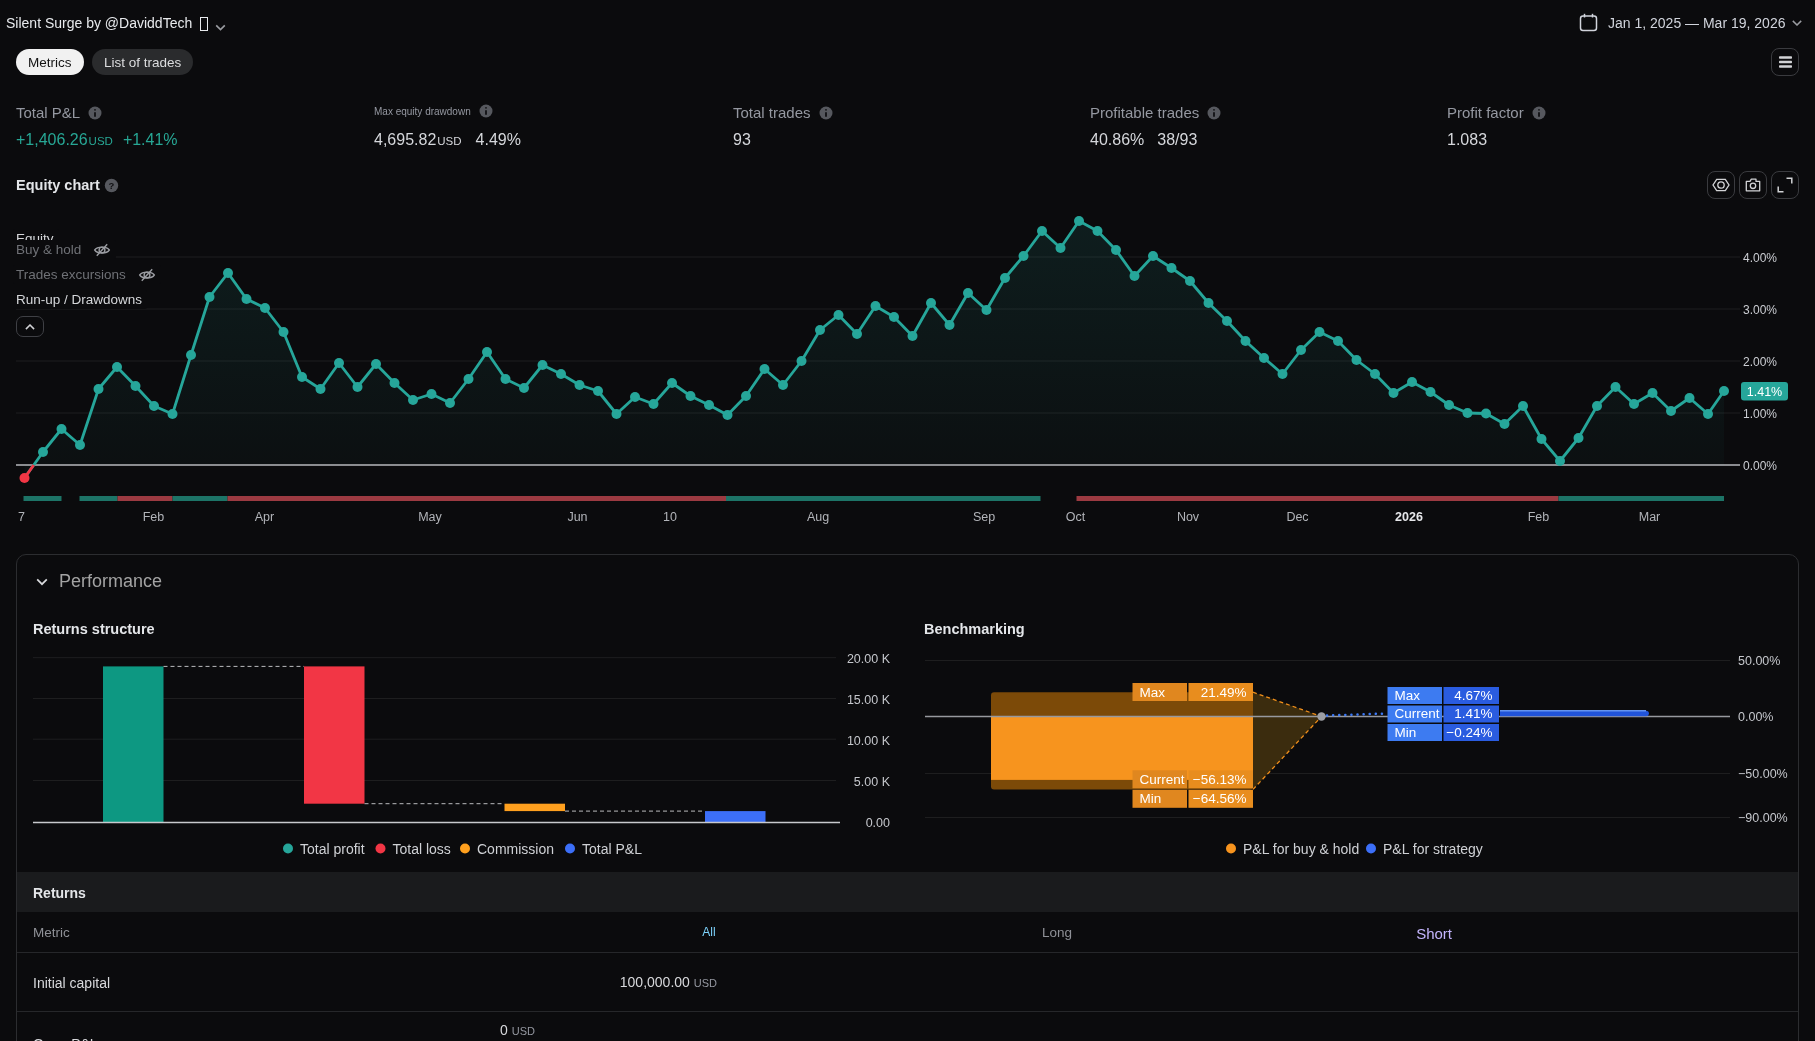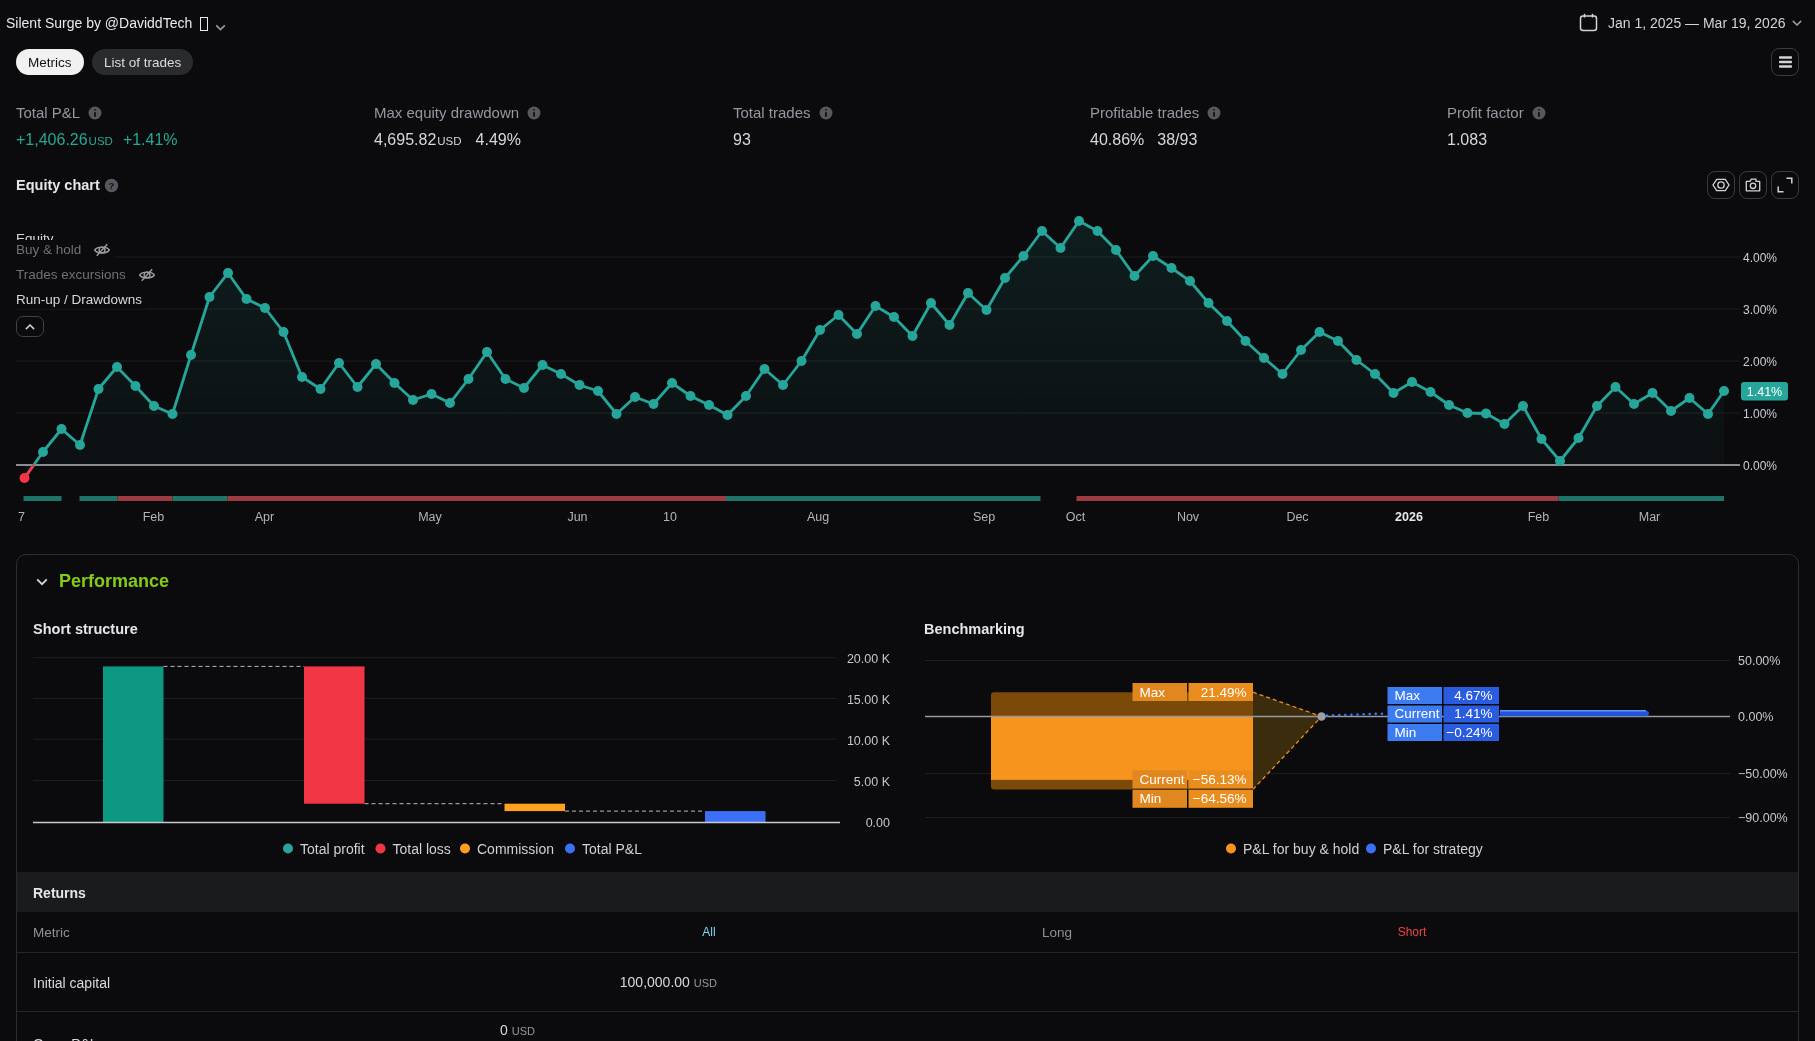--- a/index.html
+++ b/index.html
@@ -277,21 +277,21 @@
 <div class="abs" style="left:16px;top:104px;display:flex;align-items:center">
       <span class="lbl" style="font-size:15px">Total P&amp;L</span>
       <svg width="14" height="14" viewBox="0 0 14 14" style="margin-left:8px">
         <circle cx="7" cy="7" r="6.5" fill="#56585e"></circle>
         <rect x="6.1" y="2.9" width="1.8" height="1.8" rx="0.9" fill="#101013"></rect>
         <rect x="6.1" y="6" width="1.8" height="5" rx="0.9" fill="#101013"></rect>
       </svg>
     </div>
     <div class="abs" style="left:16px;top:131px;font-size:16px"><span style="color:#27a795">+1,406.26<span style="font-size:11.5px"> USD</span><span style="margin-left:10px">+1.41%</span></span></div>
     <div class="abs" style="left:374px;top:104px;display:flex;align-items:center">
-      <span class="lbl" style="font-size:15px">Max equity drawdown</span>
+      <span class="lbl" style="font-size:10px">Max equity drawdown</span>
       <svg width="14" height="14" viewBox="0 0 14 14" style="margin-left:8px">
         <circle cx="7" cy="7" r="6.5" fill="#56585e"></circle>
         <rect x="6.1" y="2.9" width="1.8" height="1.8" rx="0.9" fill="#101013"></rect>
         <rect x="6.1" y="6" width="1.8" height="5" rx="0.9" fill="#101013"></rect>
       </svg>
     </div>
     <div class="abs" style="left:374px;top:131px;font-size:16px"><span style="color:#d5d7db">4,695.82<span style="font-size:11.5px"> USD</span><span style="margin-left:14px">4.49%</span></span></div>
     <div class="abs" style="left:733px;top:104px;display:flex;align-items:center">
       <span class="lbl" style="font-size:15px">Total trades</span>
       <svg width="14" height="14" viewBox="0 0 14 14" style="margin-left:8px">
@@ -365,30 +365,30 @@
 <div class="abs" style="left:16px;top:316px;width:28px;height:21px;border:1px solid #3f4045;border-radius:7px;display:flex;align-items:center;justify-content:center">
  <svg width="10" height="6" viewBox="0 0 10 6">
         <path d="M0.9 5.1 L5 1 L9.1 5.1" stroke="#d2d3d6" stroke-width="1.5" fill="none"></path>
       </svg>
 </div>
 
 <div class="abs" style="left:36px;top:571px;display:flex;align-items:center">
  <svg width="12" height="8" viewBox="0 0 12 8" style="margin-right:11px">
         <path d="M1.2 1.3 L6 6.2 L10.8 1.3" stroke="#d8d9dc" stroke-width="1.7" fill="none"></path>
       </svg>
- <span style="font-size:18px;font-weight:bold;color:#84cc16">Performance</span>
-</div>
-<div class="abs" style="left:33px;top:621px;font-size:14.5px;font-weight:bold;color:#e4e6e9">Short structure</div>
+ <span style="font-size:18px;font-weight:normal;color:#a3a3a3">Performance</span>
+</div>
+<div class="abs" style="left:33px;top:621px;font-size:14.5px;font-weight:bold;color:#e4e6e9">Returns structure</div>
 <div class="abs" style="left:924px;top:621px;font-size:14.5px;font-weight:bold;color:#e4e6e9">Benchmarking</div>
 
 <div class="abs" style="left:33px;top:885px;font-size:14px;font-weight:bold;color:#e4e6e9">Returns</div>
 <div class="abs" style="left:33px;top:925px;font-size:13.5px;color:#8f9197">Metric</div>
 <div class="abs" style="left:669px;top:925px;width:80px;text-align:center;font-size:12px;color:#7dd3fc">All</div>
 <div class="abs" style="left:1017px;top:925px;width:80px;text-align:center;font-size:13.5px;color:#8f9197">Long</div>
-<div class="abs" style="left:1372px;top:925px;width:80px;text-align:center;font-size:12px;color:#ef4444">Short</div>
+<div class="abs" style="left:1372px;top:925px;width:80px;text-align:right;font-size:15px;color:#c4b5fd">Short</div>
 
 <div class="abs" style="left:33px;top:975px;font-size:14px;color:#d8d9dc">Initial capital</div>
 <div class="abs" style="left:500px;top:974px;width:217px;text-align:right;font-size:14px;color:#d8d9dc">100,000.00&nbsp;<span style="font-size:11px;color:#9598a1">USD</span></div>
 
 <div class="abs" style="left:33px;top:1036px;font-size:14px;color:#d8d9dc">Open P&amp;L</div>
 <div class="abs" style="left:500px;top:1022px;width:217px;font-size:14px;color:#d8d9dc">0&nbsp;<span style="font-size:11px;color:#9598a1">USD</span></div>
 
 </div>
 
 </body></html>

